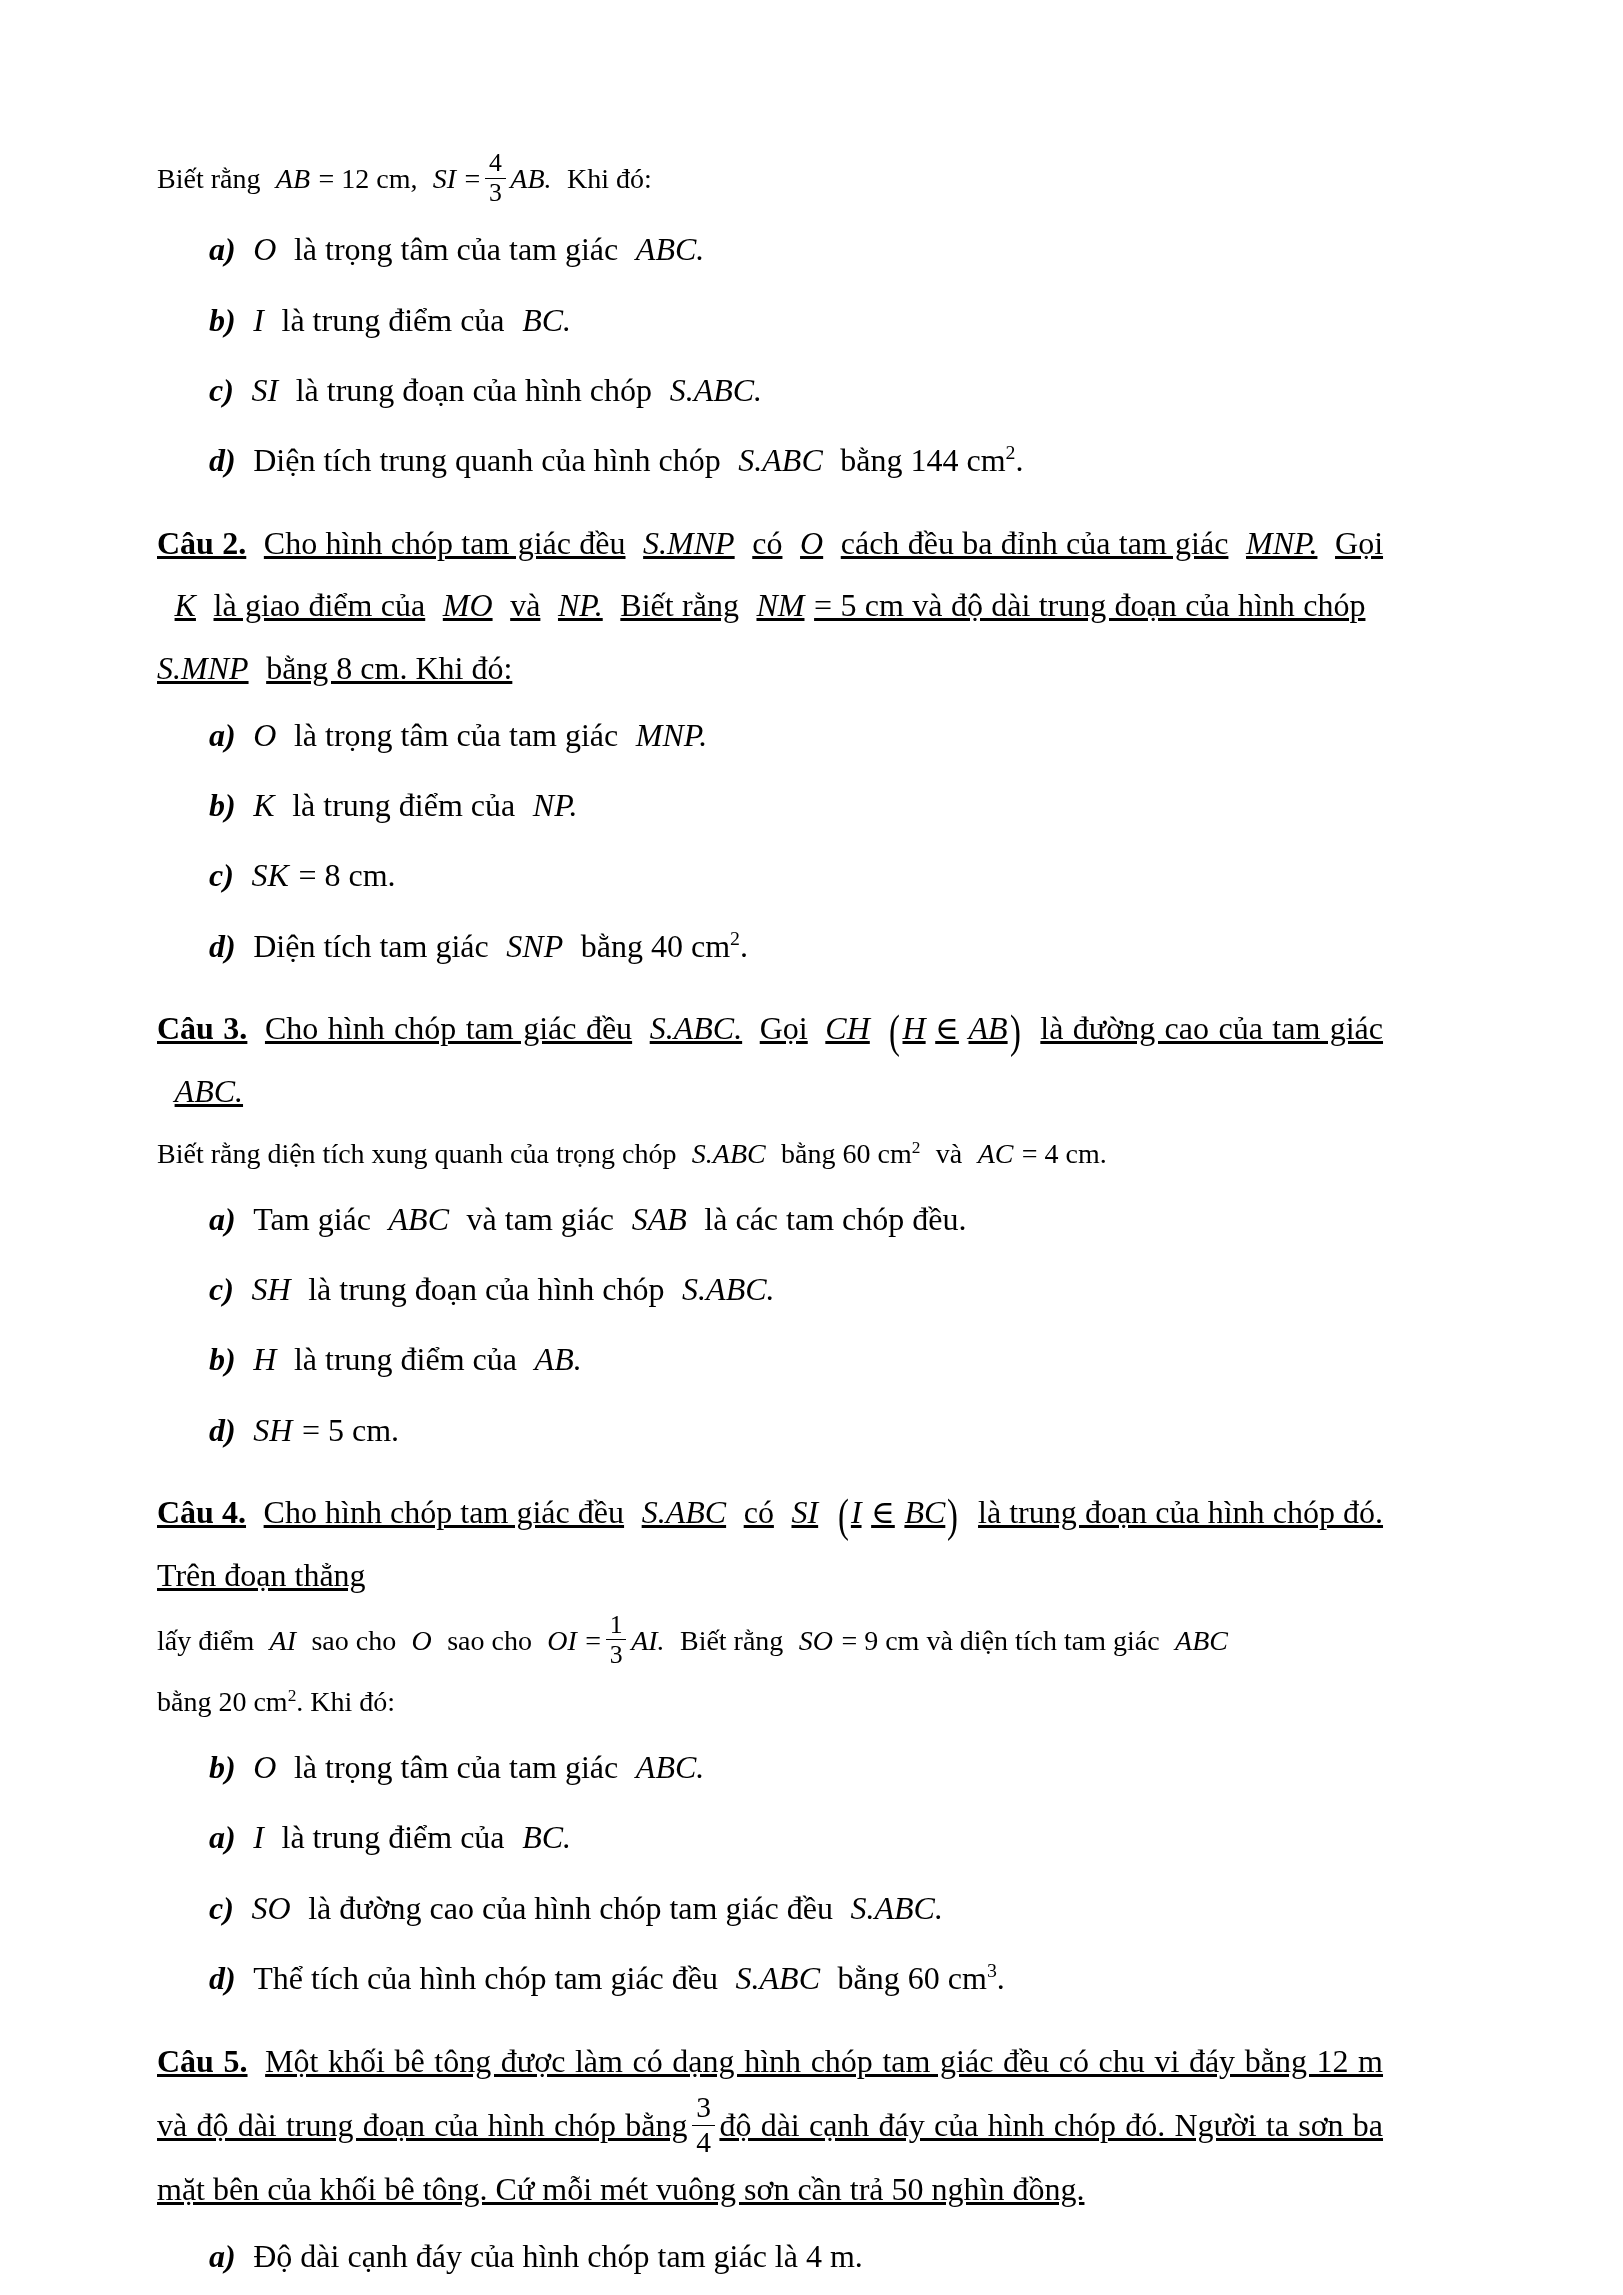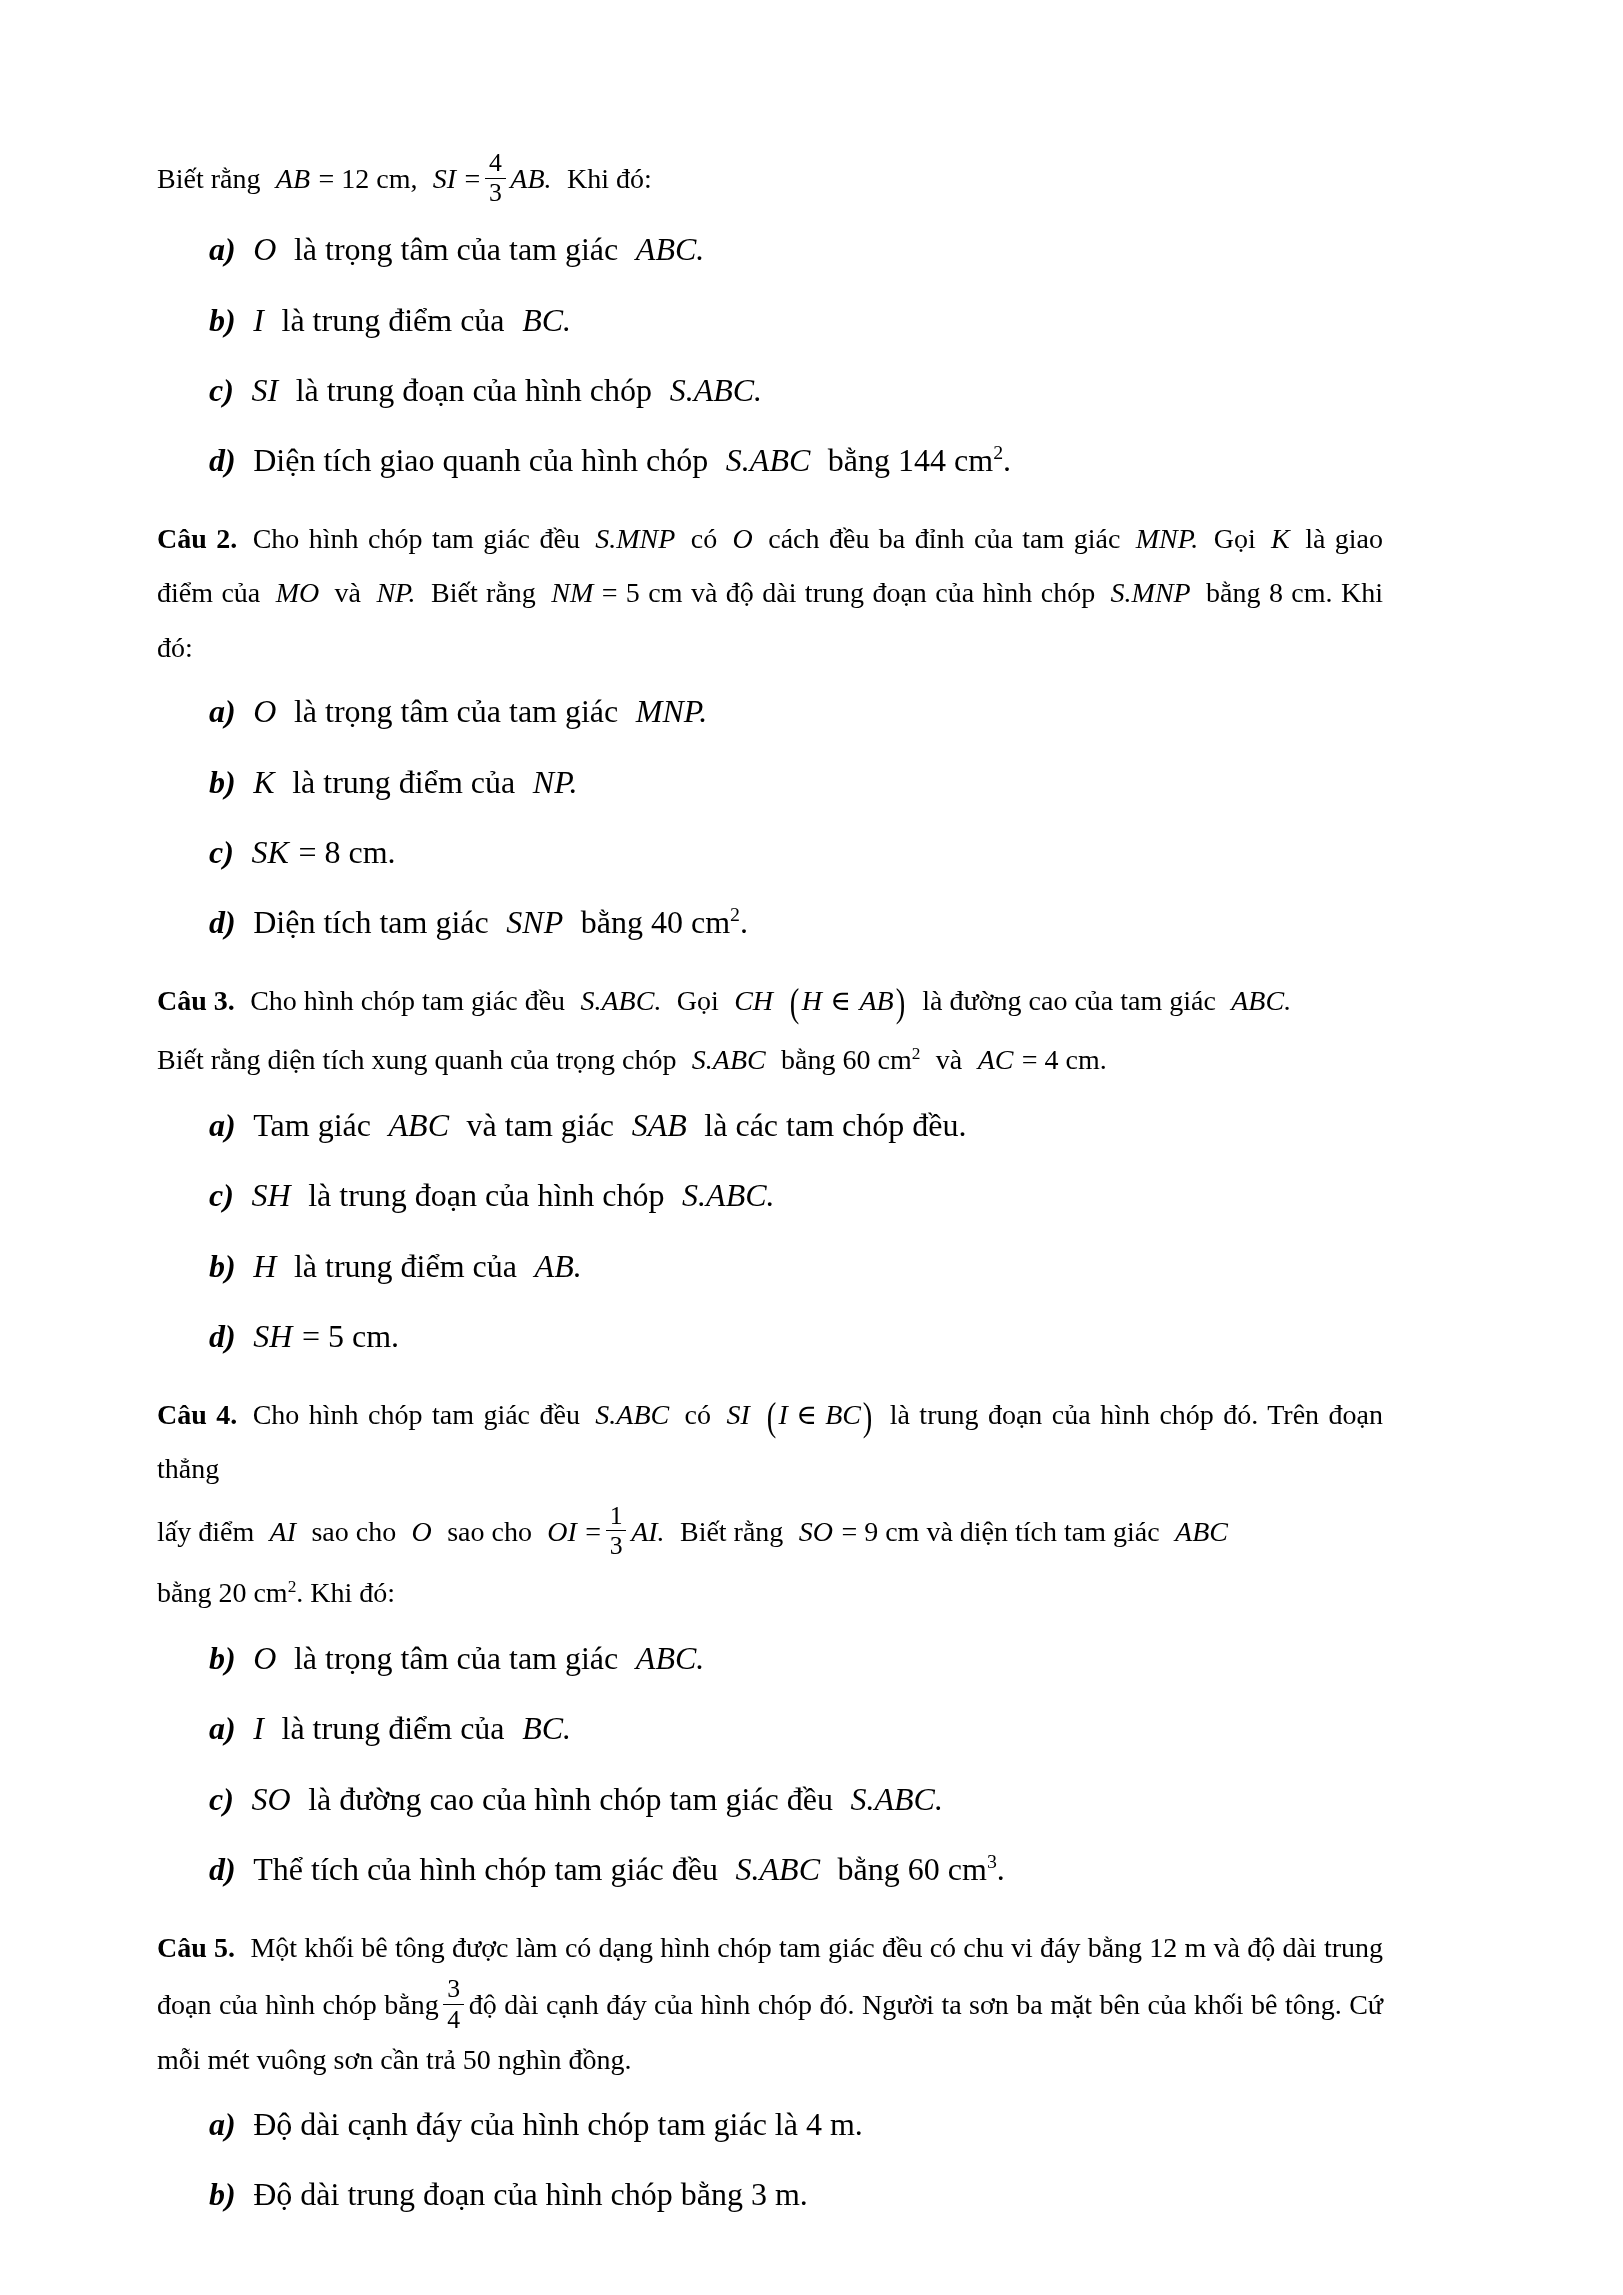--- a/index.html
+++ b/index.html
@@ -22,24 +22,25 @@
   .para {
     font-size: 28px;
     line-height: 1.95;
     text-align: justify;
     margin: 0 0 6.3px 0;
   }
   .para.first-block {
     margin-bottom: 11px;
   }
   .q-head {
-    font-size: 28px;
+    font-size: 32px;
     line-height: 1.95;
     text-align: justify;
     margin: 20.4px 0 4.7px 0;
+    text-decoration: underline;
   }
   .q-head b {
     font-weight: bold;
   }
   .items {
     margin: 0 0 3.1px 0;
     padding: 0;
     list-style: none;
   }
   .item {
@@ -105,21 +106,21 @@
     <li class="item">
       <span class="lbl it">a)</span><span class="spw"></span><span class="mathit">O</span><span class="spw"></span><span>là trọng tâm của tam giác</span><span class="spw"></span><span class="mathit">ABC.</span>
     </li>
     <li class="item">
       <span class="lbl it">b)</span><span class="spw"></span><span class="mathit">I</span><span class="spw"></span><span>là trung điểm của</span><span class="spw"></span><span class="mathit">BC.</span>
     </li>
     <li class="item">
       <span class="lbl it">c)</span><span class="spw"></span><span class="mathit">SI</span><span class="spw"></span><span>là trung đoạn của hình chóp</span><span class="spw"></span><span class="mathit">S.ABC.</span>
     </li>
     <li class="item">
-      <span class="lbl it">d)</span><span class="spw"></span><span>Diện tích giao quanh của hình chóp</span><span class="spw"></span><span class="mathit">S.ABC</span><span class="spw"></span><span class="nbs">bằng 144 cm</span><sup>2</sup><span>.</span>
+      <span class="lbl it">d)</span><span class="spw"></span><span>Diện tích trung quanh của hình chóp</span><span class="spw"></span><span class="mathit">S.ABC</span><span class="spw"></span><span class="nbs">bằng 144 cm</span><sup>2</sup><span>.</span>
     </li>
   </ul>
 
   <p class="q-head">
     <b>Câu 2.</b><span class="spw"></span><span>Cho hình chóp tam giác đều</span><span class="spw"></span><span class="mathit">S.MNP</span><span class="spw"></span><span>có</span><span class="spw"></span><span class="mathit">O</span><span class="spw"></span><span>cách đều ba đỉnh của tam giác</span><span class="spw"></span><span class="mathit">MNP.</span><span class="spw"></span><span>Gọi</span><span class="spw"></span><span class="mathit">K</span><span class="spw"></span><span>là giao điểm của</span><span class="spw"></span><span class="mathit">MO</span><span class="spw"></span><span>và</span><span class="spw"></span><span class="mathit">NP.</span><span class="spw"></span><span>Biết rằng</span><span class="spw"></span><span class="mathit">NM</span><span class="sp"></span><span>= 5 cm  và độ dài trung đoạn của hình chóp</span><span class="spw"></span><span class="mathit">S.MNP</span><span class="spw"></span><span>bằng  8 cm.  Khi đó:</span>
   </p>
 
   <ul class="items">
     <li class="item">
       <span class="lbl it">a)</span><span class="spw"></span><span class="mathit">O</span><span class="spw"></span><span>là trọng tâm của tam giác</span><span class="spw"></span><span class="mathit">MNP.</span>

